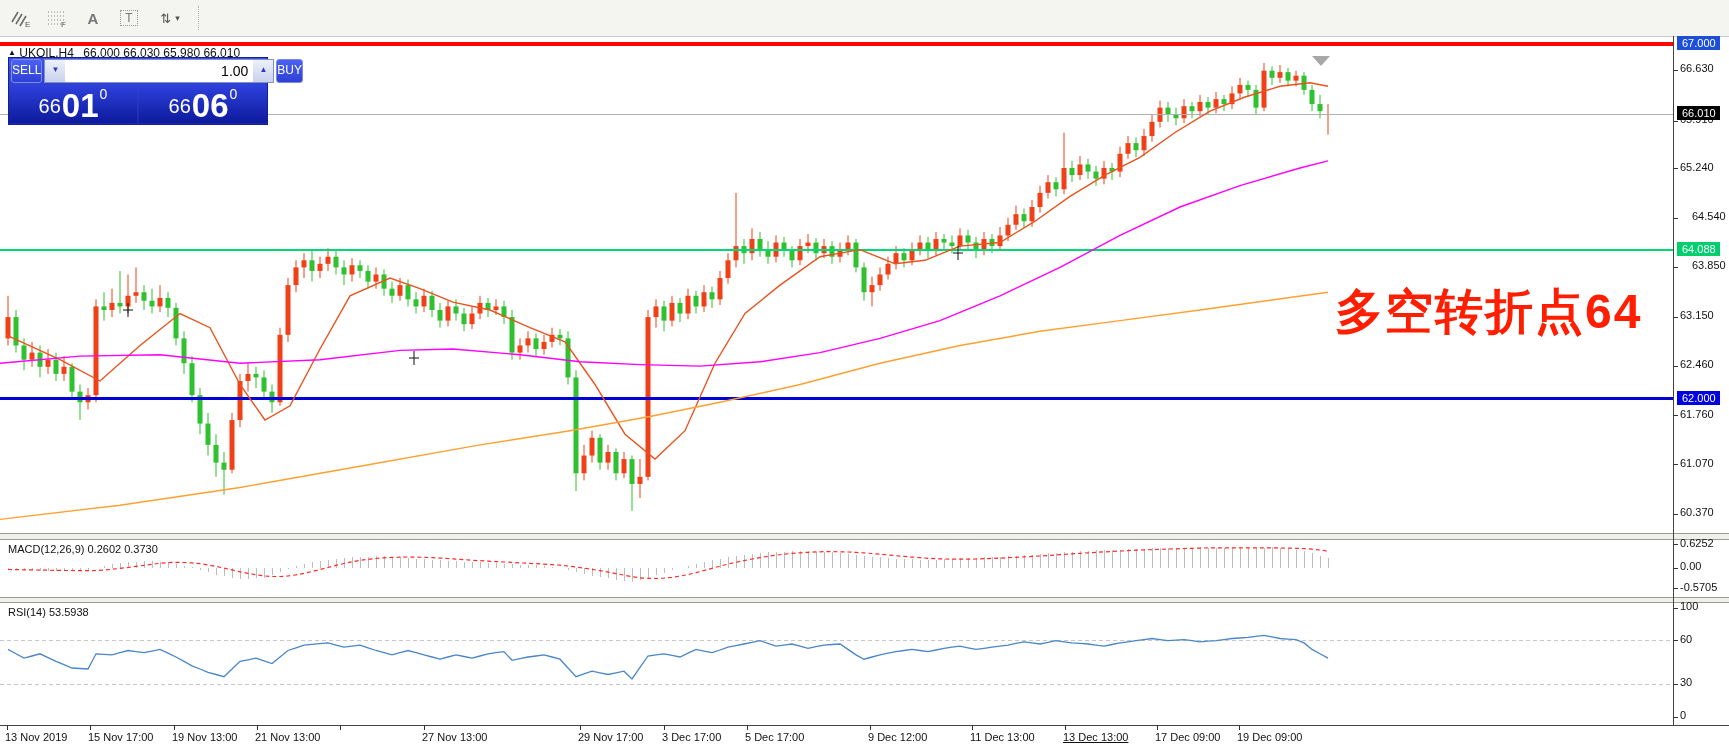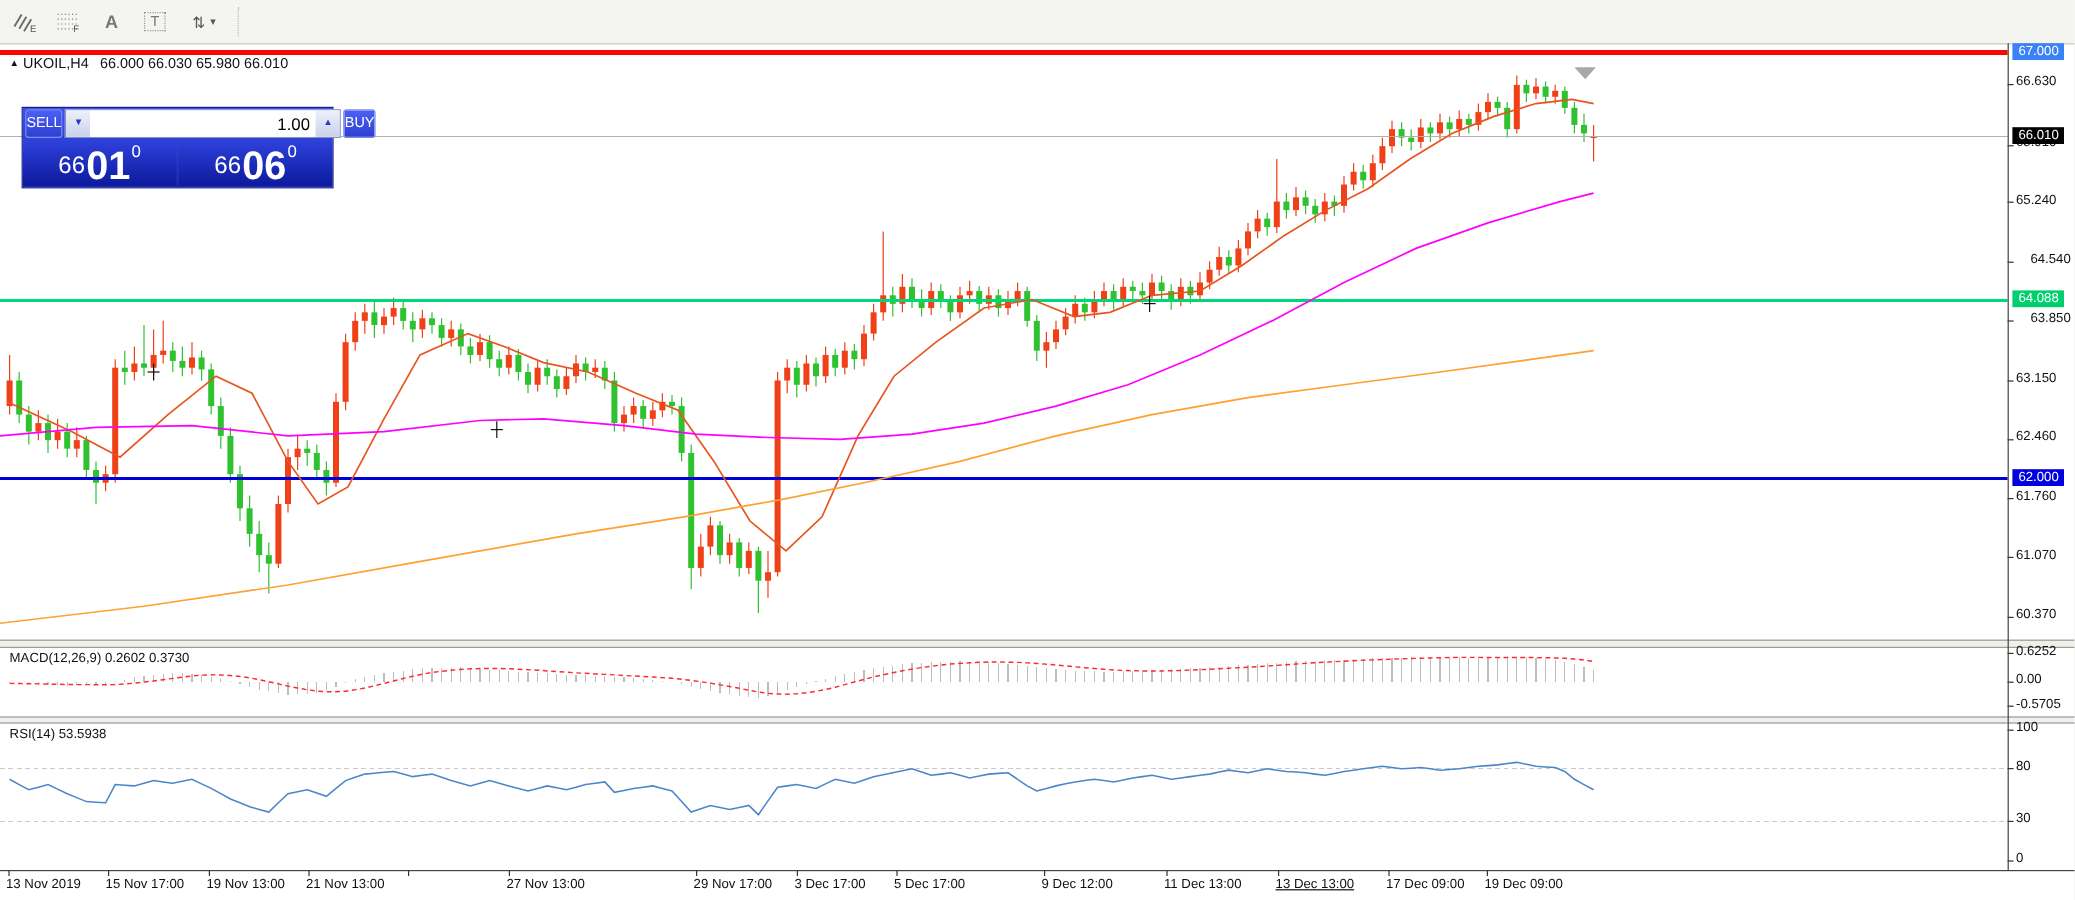--- a/index.html
+++ b/index.html
@@ -10,21 +10,21 @@
   .tb-sep{width:1px;height:24px;border-left:1px dotted #b4b4b0;margin:0 8px;}
   .tf-btn{min-width:26px;padding:0 5px;height:24px;line-height:24px;text-align:center;color:#4a4a4a;font-size:12px;cursor:default;}
   .tf-btn.active{background:#faf8f4;border:1px solid #a8a8a4;border-radius:2px;line-height:22px;}
   
   .pane-border{position:absolute;background:#8a8a8a;}
   .split{position:absolute;left:0;width:1729px;background:#efefec;border-top:1px solid #9a9a96;border-bottom:1px solid #9a9a96;}
   .chart-title{position:absolute;left:8px;top:46px;font-size:12px;color:#111;z-index:6;}
   .chart-title .tri{font-size:8px;vertical-align:2px;}
   .ind-label{position:absolute;left:8px;font-size:11px;color:#111;z-index:6;}
   
-  .trade{position:absolute;left:18px;top:57px;width:258px;height:66px;background:linear-gradient(#3d52e8,#1a2ab0);border:1px solid #16208c;z-index:7;margin-top:32px;}
+  .trade{position:absolute;left:8px;top:57px;width:258px;height:66px;background:linear-gradient(#3d52e8,#1a2ab0);border:1px solid #16208c;z-index:7;}
   .trade-row1{display:flex;align-items:center;height:26px;}
   .btn-trade{width:64px;height:22px;margin:2px;background:linear-gradient(#4a61f2,#2e40d4);border:1px solid #7a8af0;border-radius:3px;color:#fff;font-size:12px;text-align:center;line-height:21px;}
   .vol-group{display:flex;flex:1;height:22px;margin:2px 0;background:#fff;border:1px solid #8090c8;}
   .spin{width:20px;background:linear-gradient(#eef1fa,#c9d1ec);color:#2a3ac0;font-size:8px;text-align:center;line-height:20px;}
   .vol-input{flex:1;border:none;outline:none;text-align:right;font-size:14px;padding-right:5px;font-family:"Liberation Sans",sans-serif;}
   .trade-row2{display:flex;height:38px;margin-top:1px;}
   .bigpx{flex:1;background:linear-gradient(#2e41dc,#0d1a9c);color:#fff;display:flex;align-items:flex-end;justify-content:center;padding-bottom:2px;}
   .bigpx+.bigpx{margin-left:2px;}
   .bigpx .sm{font-size:20px;margin-bottom:3px;}
   .bigpx .lg{font-size:33px;font-weight:bold;line-height:30px;margin:0 1px;}
@@ -446,20 +446,21 @@
         <span class="sup">0</span>
       </div>
       <div class="bigpx">
         <span class="sm">66</span>
         <span class="lg">06</span>
         <span class="sup">0</span>
       </div>
     </div>
   </div>
 
+  <div class="annot">多空转折点64</div>
   <div class="shift-tri"></div>
 
   <div class="split" style="top:533px;height:5px;"></div>
   <div class="split" style="top:597px;height:4px;"></div>
   <div class="pane-border" style="left:1673px;top:36px;width:1px;height:689px;background:#444;"></div>
   <div class="pane-border" style="left:0;top:725px;width:1729px;height:1px;background:#444;"></div>
 
   <svg id="macd-svg" width="1673" height="57" style="top:540px;" viewBox="0 540 1673 57">
       <line x1="8" y1="568" x2="8" y2="569.472" stroke="#bdbdbd" stroke-width="1" shape-rendering="crispEdges"></line>
       <line x1="16" y1="568" x2="16" y2="569.7786666666667" stroke="#bdbdbd" stroke-width="1" shape-rendering="crispEdges"></line>
@@ -652,34 +653,34 @@
       <div class="ax-tick" style="left: 1673px; top: 317px;"></div>
       <div class="ax-label" style="left: 1680px; top: 309px;">63.150</div>
       <div class="ax-tick" style="left: 1673px; top: 366px;"></div>
       <div class="ax-label" style="left: 1680px; top: 358px;">62.460</div>
       <div class="ax-tick" style="left: 1673px; top: 415px;"></div>
       <div class="ax-label" style="left: 1680px; top: 408px;">61.760</div>
       <div class="ax-tick" style="left: 1673px; top: 464px;"></div>
       <div class="ax-label" style="left: 1680px; top: 457px;">61.070</div>
       <div class="ax-tick" style="left: 1673px; top: 514px;"></div>
       <div class="ax-label" style="left: 1680px; top: 506px;">60.370</div>
-      <div class="ax-badge" style="left: 1677px; top: 36px; background: #3b82f6;">67.000</div>
+      <div class="ax-badge" style="left: 1677px; top: 36px; background: #1d4ed8;">67.000</div>
       <div class="ax-badge" style="left: 1677px; top: 106px; background: rgb(0, 0, 0);">66.010</div>
       <div class="ax-badge" style="left: 1677px; top: 242px; background: rgb(0, 207, 110);">64.088</div>
       <div class="ax-badge" style="left: 1677px; top: 391px; background: rgb(0, 0, 224);">62.000</div>
       <div class="ax-tick" style="left: 1673px; top: 544px;"></div>
       <div class="ax-label" style="left: 1680px; top: 537px;">0.6252</div>
       <div class="ax-tick" style="left: 1673px; top: 568px;"></div>
       <div class="ax-label" style="left: 1680px; top: 560px;">0.00</div>
       <div class="ax-tick" style="left: 1673px; top: 588px;"></div>
       <div class="ax-label" style="left: 1680px; top: 581px;">-0.5705</div>
       <div class="ax-tick" style="left: 1673px; top: 608px;"></div>
       <div class="ax-label" style="left: 1680px; top: 600px;">100</div>
       <div class="ax-tick" style="left: 1673px; top: 640px;"></div>
-      <div class="ax-label" style="left: 1680px; top: 633px;">80</div>
+      <div class="ax-label" style="left: 1680px; top: 633px;">60</div>
       <div class="ax-tick" style="left: 1673px; top: 684px;"></div>
       <div class="ax-label" style="left: 1680px; top: 676px;">30</div>
       <div class="ax-tick" style="left: 1673px; top: 717px;"></div>
       <div class="ax-label" style="left: 1680px; top: 709px;">0</div>
     </div>
   <div id="time-axis">
       <div class="t-tick" style="left: 7px;"></div>
       <div class="t-label" style="left: 5px;">13 Nov 2019</div>
       <div class="t-tick" style="left: 90px;"></div>
       <div class="t-label" style="left: 88px;">15 Nov 17:00</div>

